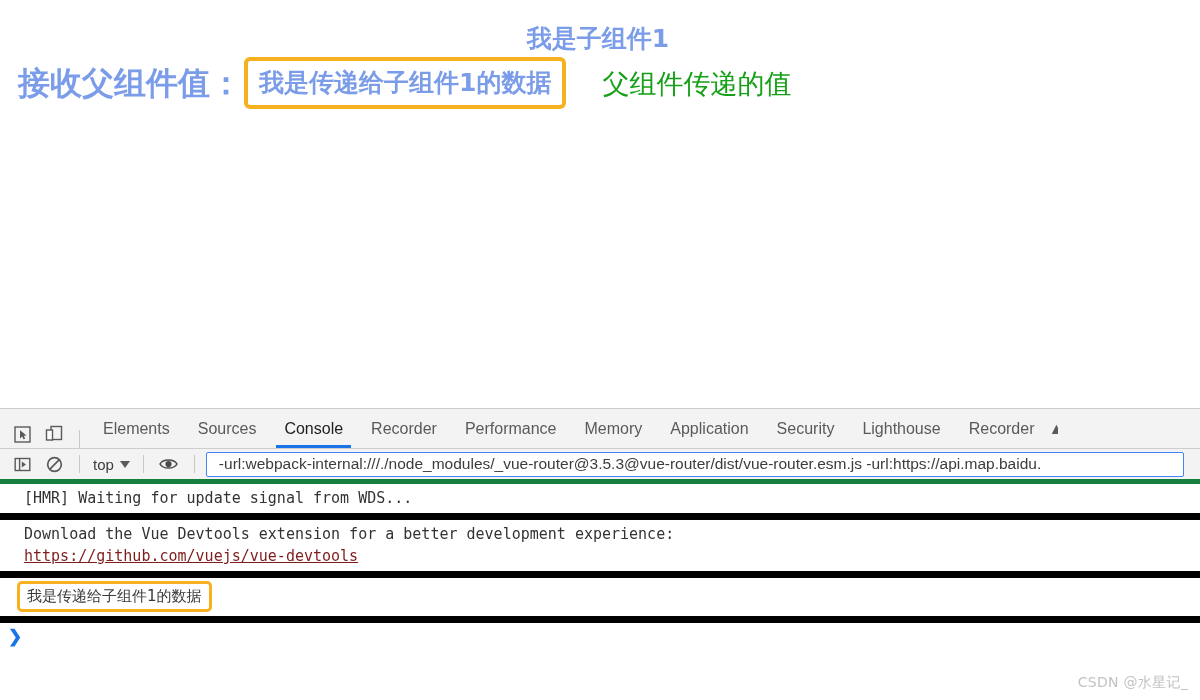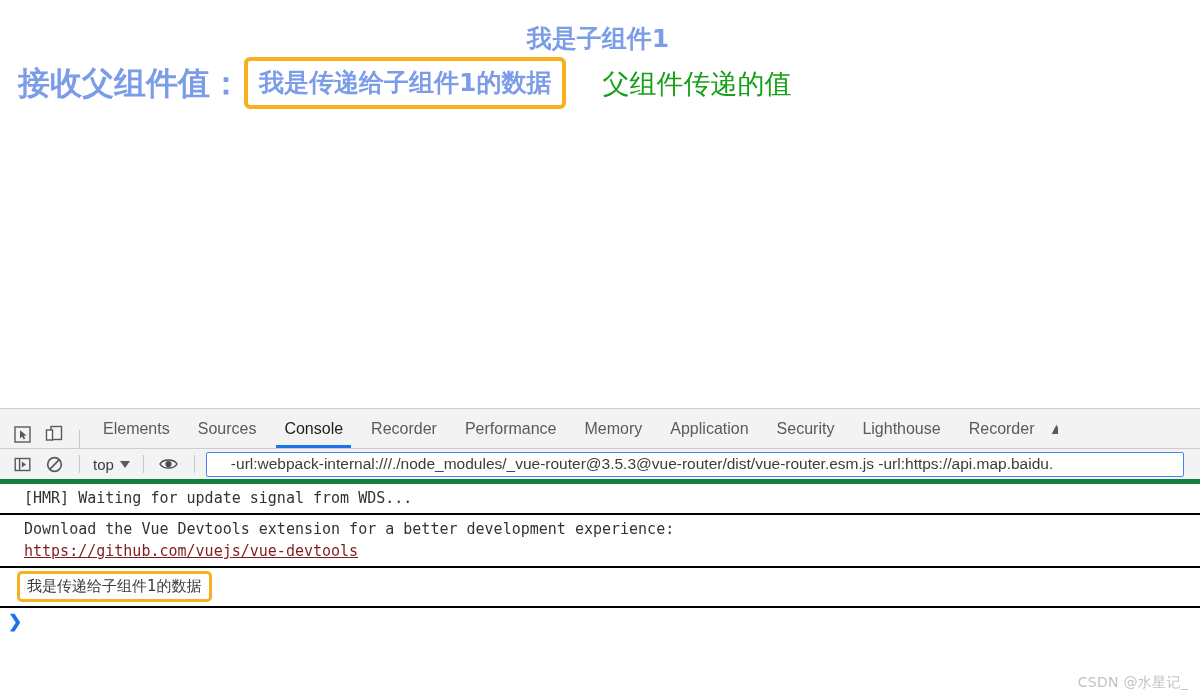--- a/index.html
+++ b/index.html
@@ -206,38 +206,38 @@
     flex: 1;
     height: 25px;
     margin-right: 16px;
     margin-left: 2px;
     border: 1px solid #4285f4;
     border-radius: 2px;
     background: #ffffff;
     font-size: 15.5px;
     font-family: "Liberation Sans", sans-serif;
     color: #3c3c3c;
-    padding: 0 24px;
+    padding: 0 12px;
     box-sizing: border-box;
     outline: none;
     text-overflow: clip;
     white-space: nowrap;
     overflow: hidden;
   }
 
   
   .console-list {
     position: relative;
     background: #ffffff;
     font-family: "DejaVu Sans Mono", "Liberation Mono", monospace;
   }
 
   .console-row {
     position: relative;
-    border-bottom: 2px solid #000000;
+    border-bottom: 7px solid #000000;
     padding: 3px 0 4px 24px;
     font-size: 15px;
     line-height: 22px;
     color: #333333;
     box-sizing: border-box;
     min-height: 29px;
   }
 
   .console-row.highlighted-row {
     padding-left: 24px;

